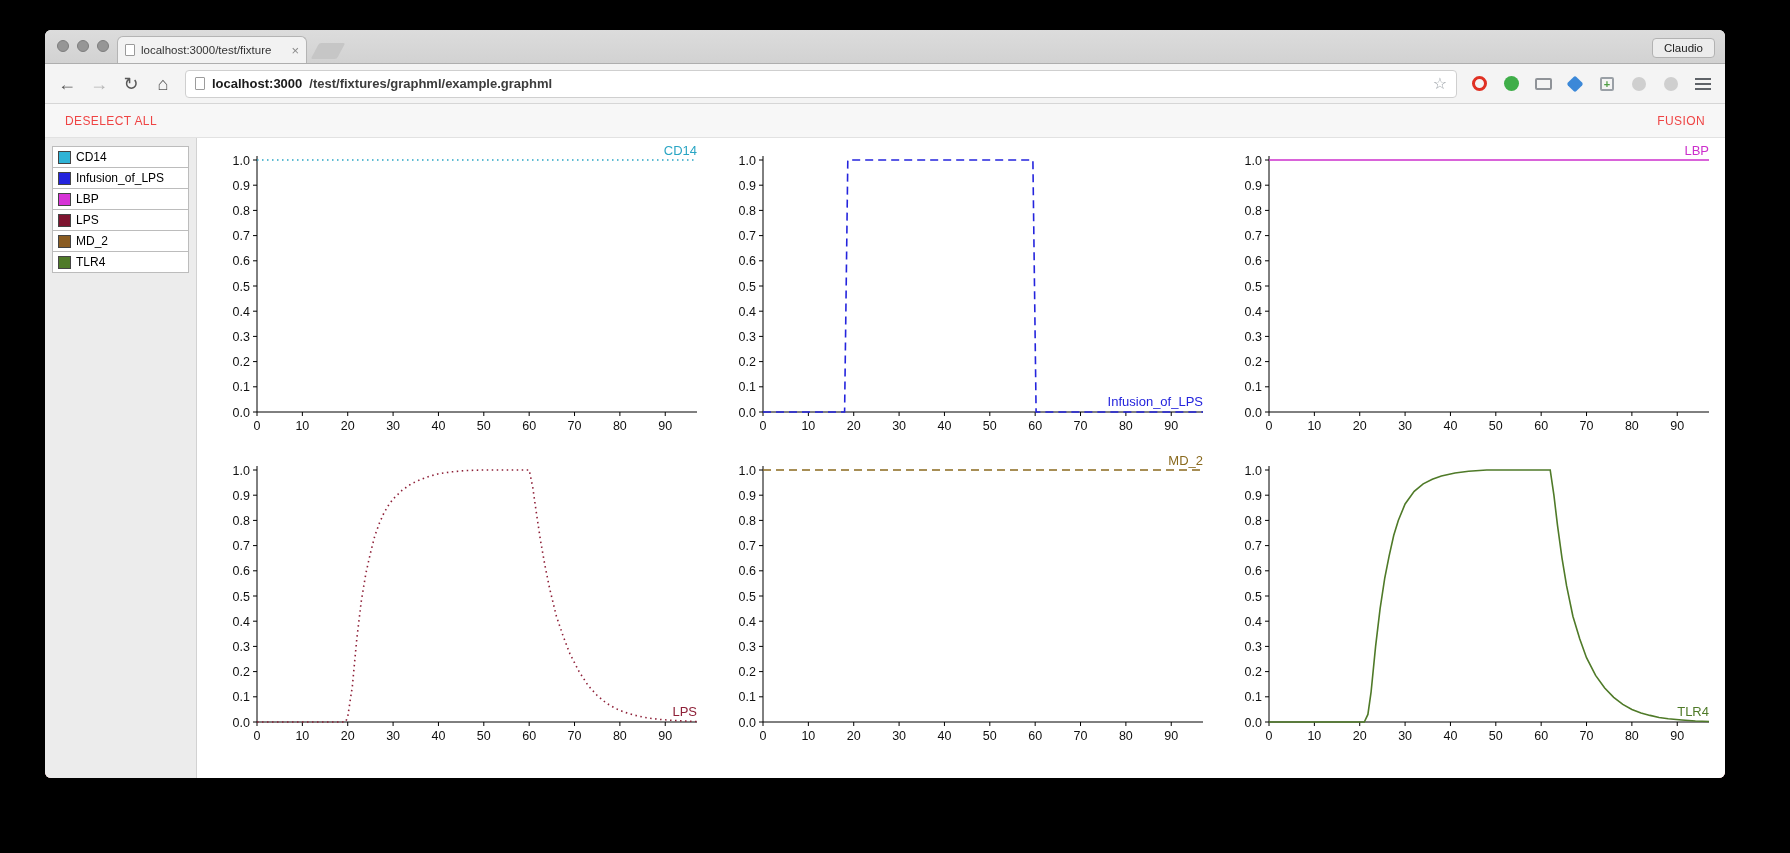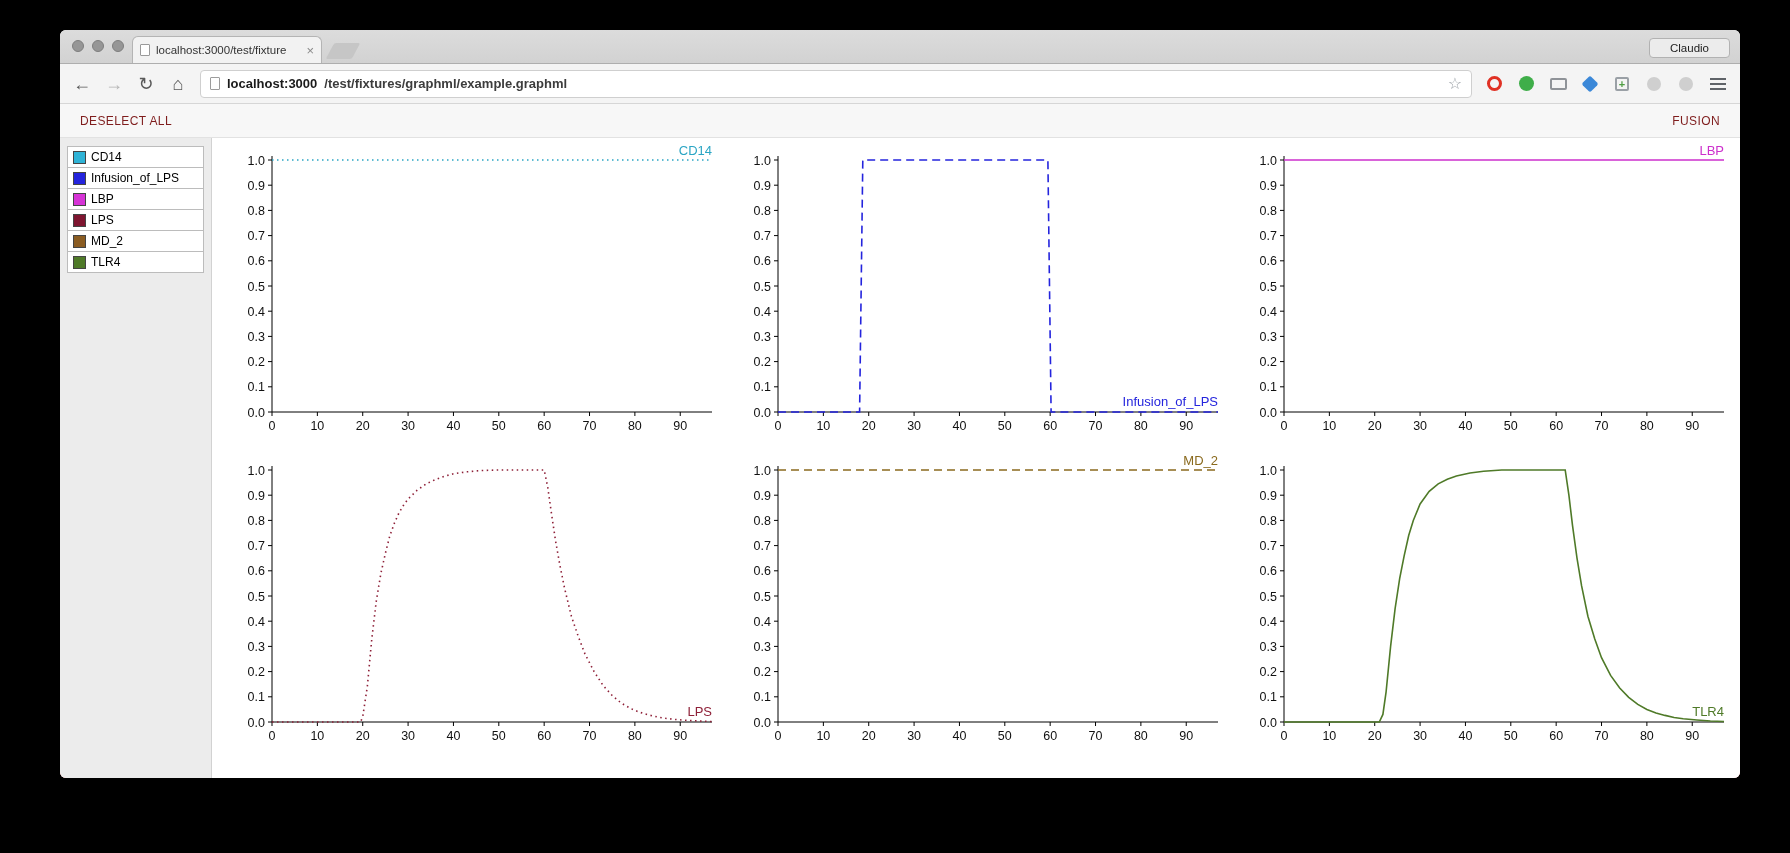--- a/index.html
+++ b/index.html
@@ -1,20 +1,20 @@
 <!DOCTYPE html>
 <html><head>
 <meta charset="utf-8">
 <style>
   * { box-sizing: border-box; margin: 0; padding: 0; }
   html,body { width:1790px; height:853px; background:#000; font-family:"Liberation Sans", sans-serif; }
   body { position:relative; overflow:hidden; }
 
   .window {
-    position:absolute; left:60px; top:30px; width:1680px; height:748px;
+    position:absolute; left:45px; top:30px; width:1680px; height:748px;
     background:#fff; border-radius:6px; overflow:hidden;
     box-shadow:0 8px 30px rgba(0,0,0,0.6);
     display:flex; flex-direction:column;
   }
 
   
   .tabstrip {
     height:34px; flex:0 0 34px; background:linear-gradient(#dcdcdc,#d2d2d2);
     border-bottom:1px solid #aeaeae; display:flex; align-items:flex-end; position:relative;
   }
@@ -23,21 +23,21 @@
   .tab {
     margin-left:72px; height:27px; width:190px; background:#f2f2f2;
     border:1px solid #b4b4b4; border-bottom:none; border-radius:6px 6px 0 0;
     display:flex; align-items:center; padding:0 7px; gap:6px; font-size:11.5px; color:#333;
   }
   .tab .title { flex:1; white-space:nowrap; overflow:hidden; }
   .favicon { width:10px; height:12px; border:1px solid #9a9a9a; background:#fff; border-radius:1px; flex:0 0 auto; }
   .tab-close { color:#8a8a8a; font-size:13px; cursor:default; }
   .newtab { width:26px; height:16px; background:#c6c6c6; margin:0 0 4px 8px; transform:skewX(-28deg); border-radius:2px; }
   .profile-chip {
-    margin-left:auto; margin-right:10px; margin-bottom:5px; padding:3px 20px;
+    margin-left:auto; margin-right:10px; margin-bottom:5px; padding:3px 11px;
     background:#ececec; border:1px solid #b2b2b2; border-radius:4px; font-size:11.5px; color:#222;
   }
 
   
   .toolbar {
     height:40px; flex:0 0 40px; background:#f4f4f4; border-bottom:1px solid #d6d6d6;
     display:flex; align-items:center; padding:0 12px; gap:12px;
   }
   .navicon { font-size:18px; color:#595959; width:20px; text-align:center; line-height:1; }
   .navicon.disabled { color:#b5b5b5; }
@@ -56,21 +56,21 @@
   .gem { width:12px; height:12px; background:#3b88d8; transform:rotate(45deg); border-radius:2px; }
   .addbox { width:14px; height:14px; border:2px solid #9aa0a6; border-radius:2px; color:#4f9e44; font-size:11px; line-height:10px; text-align:center; font-weight:700; }
   .dimdot { width:14px; height:14px; background:#cfcfcf; border-radius:50%; }
   .menu-bars { display:flex; flex-direction:column; gap:3px; }
   .menu-bars i { display:block; width:16px; height:2px; background:#5f6368; }
 
   
   .appheader {
     height:34px; flex:0 0 34px; background:#f7f7f7; border-bottom:1px solid #e2e2e2;
     display:flex; align-items:center; justify-content:space-between; padding:0 20px;
-    font-size:12px; color:#7f1d1d; letter-spacing:0.4px;
+    font-size:12px; color:#ef4444; letter-spacing:0.4px;
   }
 
   
   .content { flex:1; display:flex; overflow:hidden; background:#fca5a5; }
   .sidebar {
     flex:0 0 152px; background:#ececec; border-right:1px solid #d2d2d2; padding:8px 7px;
   }
   .sidebar-item {
     display:flex; align-items:center; gap:5px; background:#fff; border:1px solid #bcbcbc;
     padding:3px 5px; font-size:12px; color:#000; margin-top:-1px;

